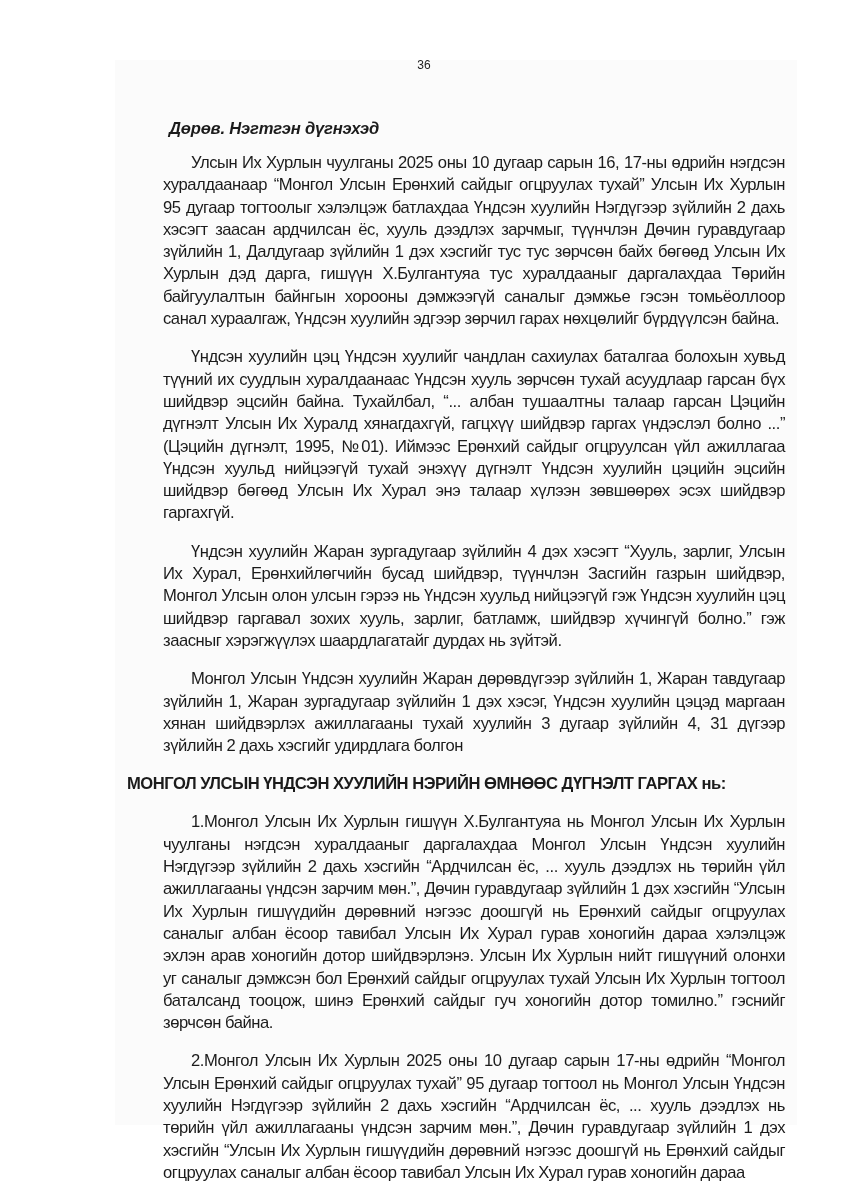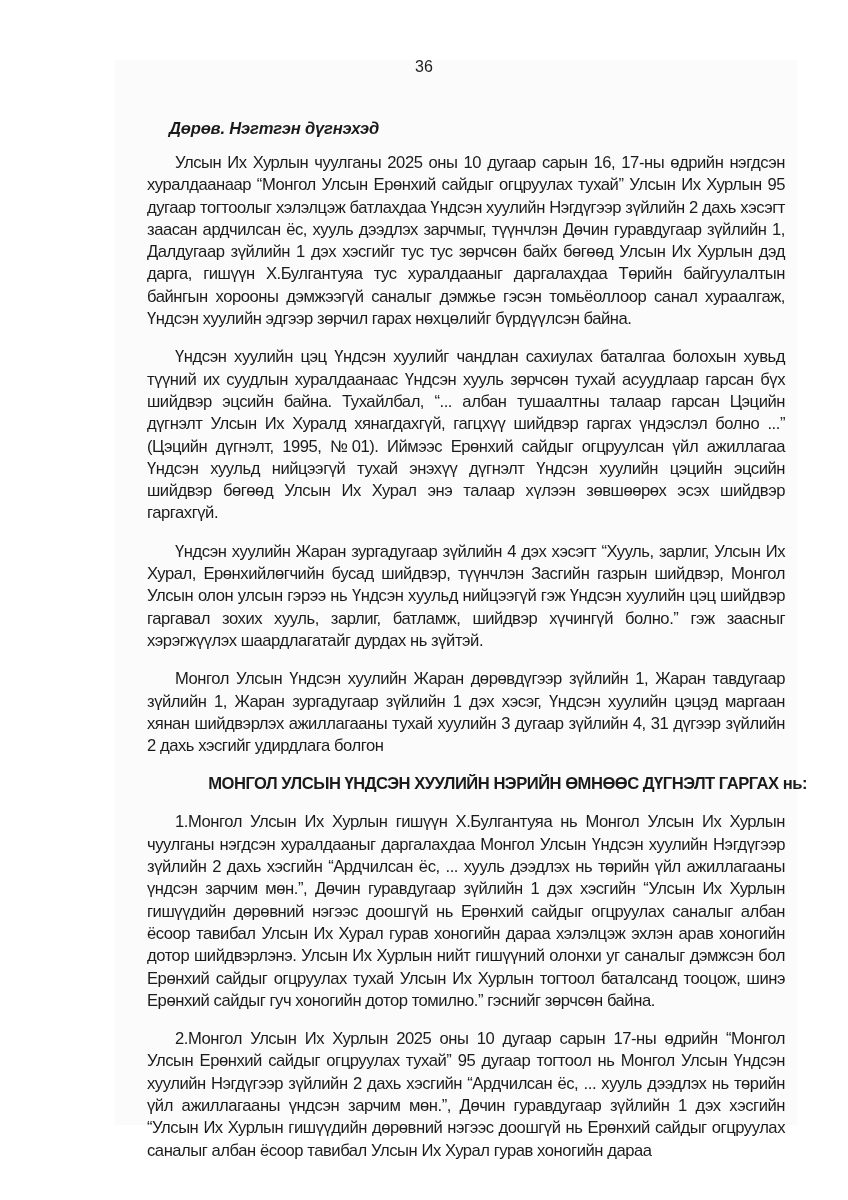--- a/index.html
+++ b/index.html
@@ -21,21 +21,21 @@
       height: 1065px;
       background: #fbfbfb;
     }
     .page-number {
       position: absolute;
       top: 58px;
       left: 0;
       width: 848px;
       text-align: center;
       font-family: "Liberation Sans", sans-serif;
-      font-size: 16px;
+      font-size: 12px;
       color: #1e1e1e;
     }
     .content {
       position: absolute;
       left: 147px;
       top: 118px;
       width: 638px;
       font-family: "Liberation Sans", sans-serif;
       font-size: 16.6px;
       line-height: 22.3px;
@@ -44,29 +44,29 @@
     }
     .section-heading {
       margin: 0 0 12px 22px;
       font-weight: bold;
       font-size: 16.6px;
       line-height: 22px;
       letter-spacing: -0.2px;
       font-style: italic;
     }
     .para {
-      margin: 0 0 16px 0;
+      margin: 0 0 16px 16px;
       text-align: justify;
       text-indent: 28px;
     }
     .para.p1 { margin-top: 0; }
     .main-heading {
       margin: 6px 0 16px -20px;
       width: 680px;
-      text-align: right;
+      text-align: left;
       font-weight: bold;
       font-size: 16.6px;
       line-height: 22px;
       letter-spacing: -0.5px;
     }
   </style>
 </head>
 <body>
 
 <div class="scan"></div>

